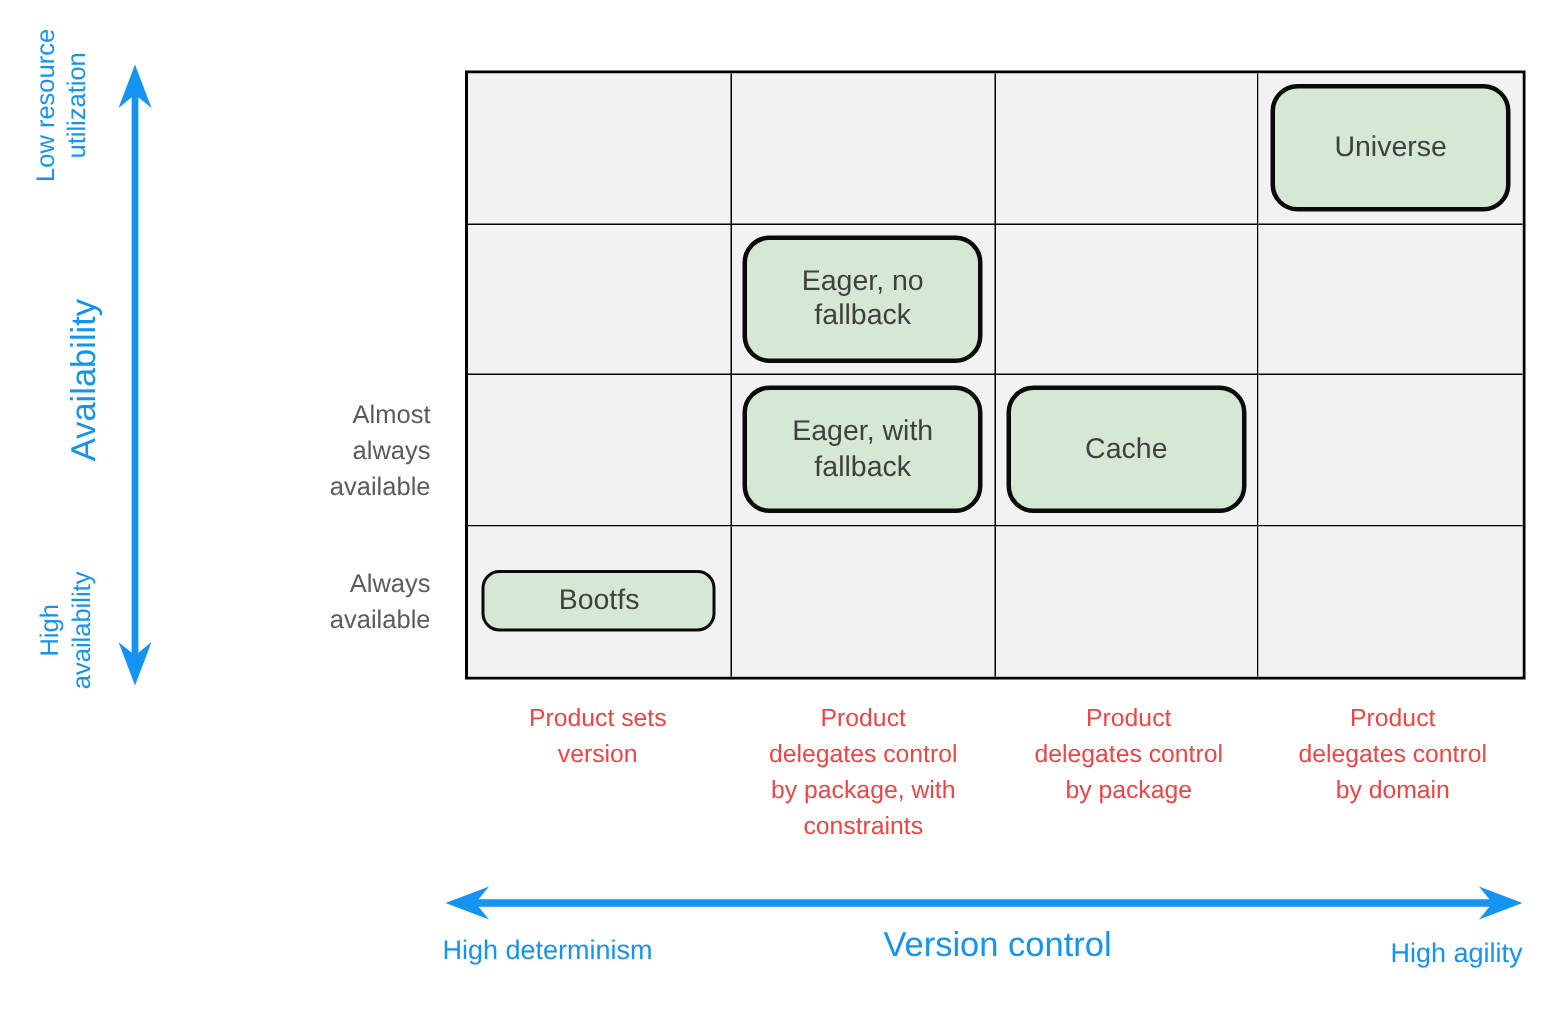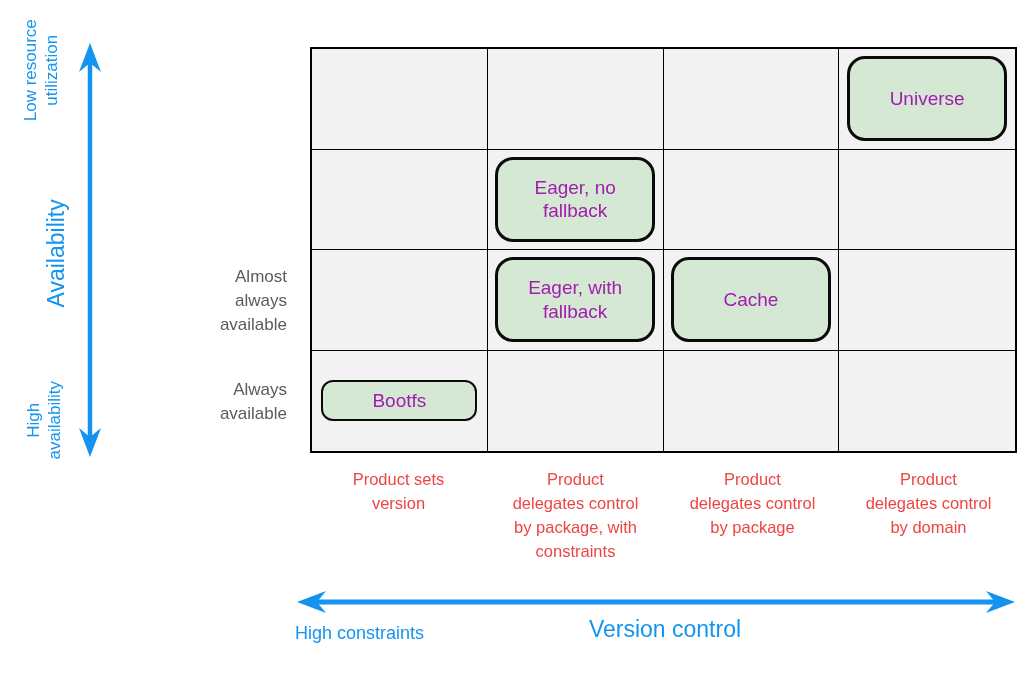--- a/index.html
+++ b/index.html
@@ -40,21 +40,21 @@
 
   .box {
     box-sizing: border-box;
     background: #d5e8d4;
     border: 3px solid #0a0a0a;
     border-radius: 18px;
     display: flex;
     align-items: center;
     justify-content: center;
     text-align: center;
-    color: #a21caf;
+    color: #404040;
     font-size: 19px;
     line-height: 1.25;
     white-space: pre-line;
   }
   .box-lg { width: 160px; height: 85px; }
   .box-sm { width: 156px; height: 41px; border-width: 2.5px; border-radius: 12px; }
 
   
   .row-label {
     position: absolute;
@@ -173,16 +173,17 @@
 delegates control
 by package, with
 constraints</div>
   <div class="col-label" style="left: 664px;">Product
 delegates control
 by package</div>
   <div class="col-label" style="left: 840px;">Product
 delegates control
 by domain</div>
 
-  <div class="x-left blue">High constraints</div>
+  <div class="x-left blue">High determinism</div>
   <div class="x-center blue">Version control</div>
+  <div class="x-right blue">High agility</div>
 
 </div>
 
 </body></html>

